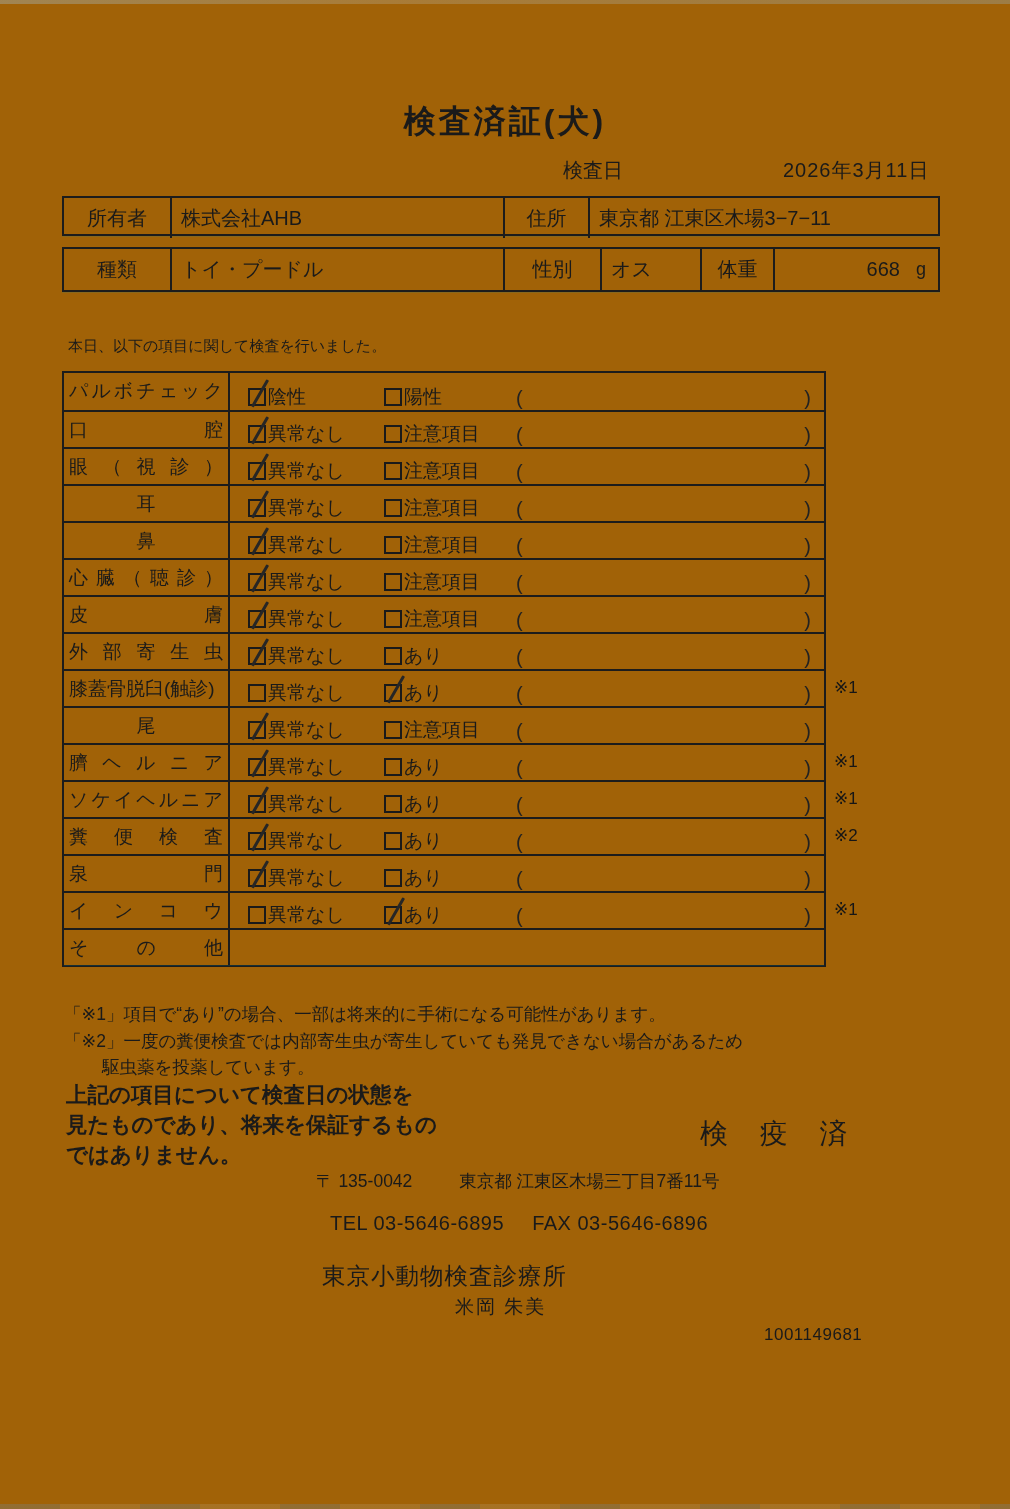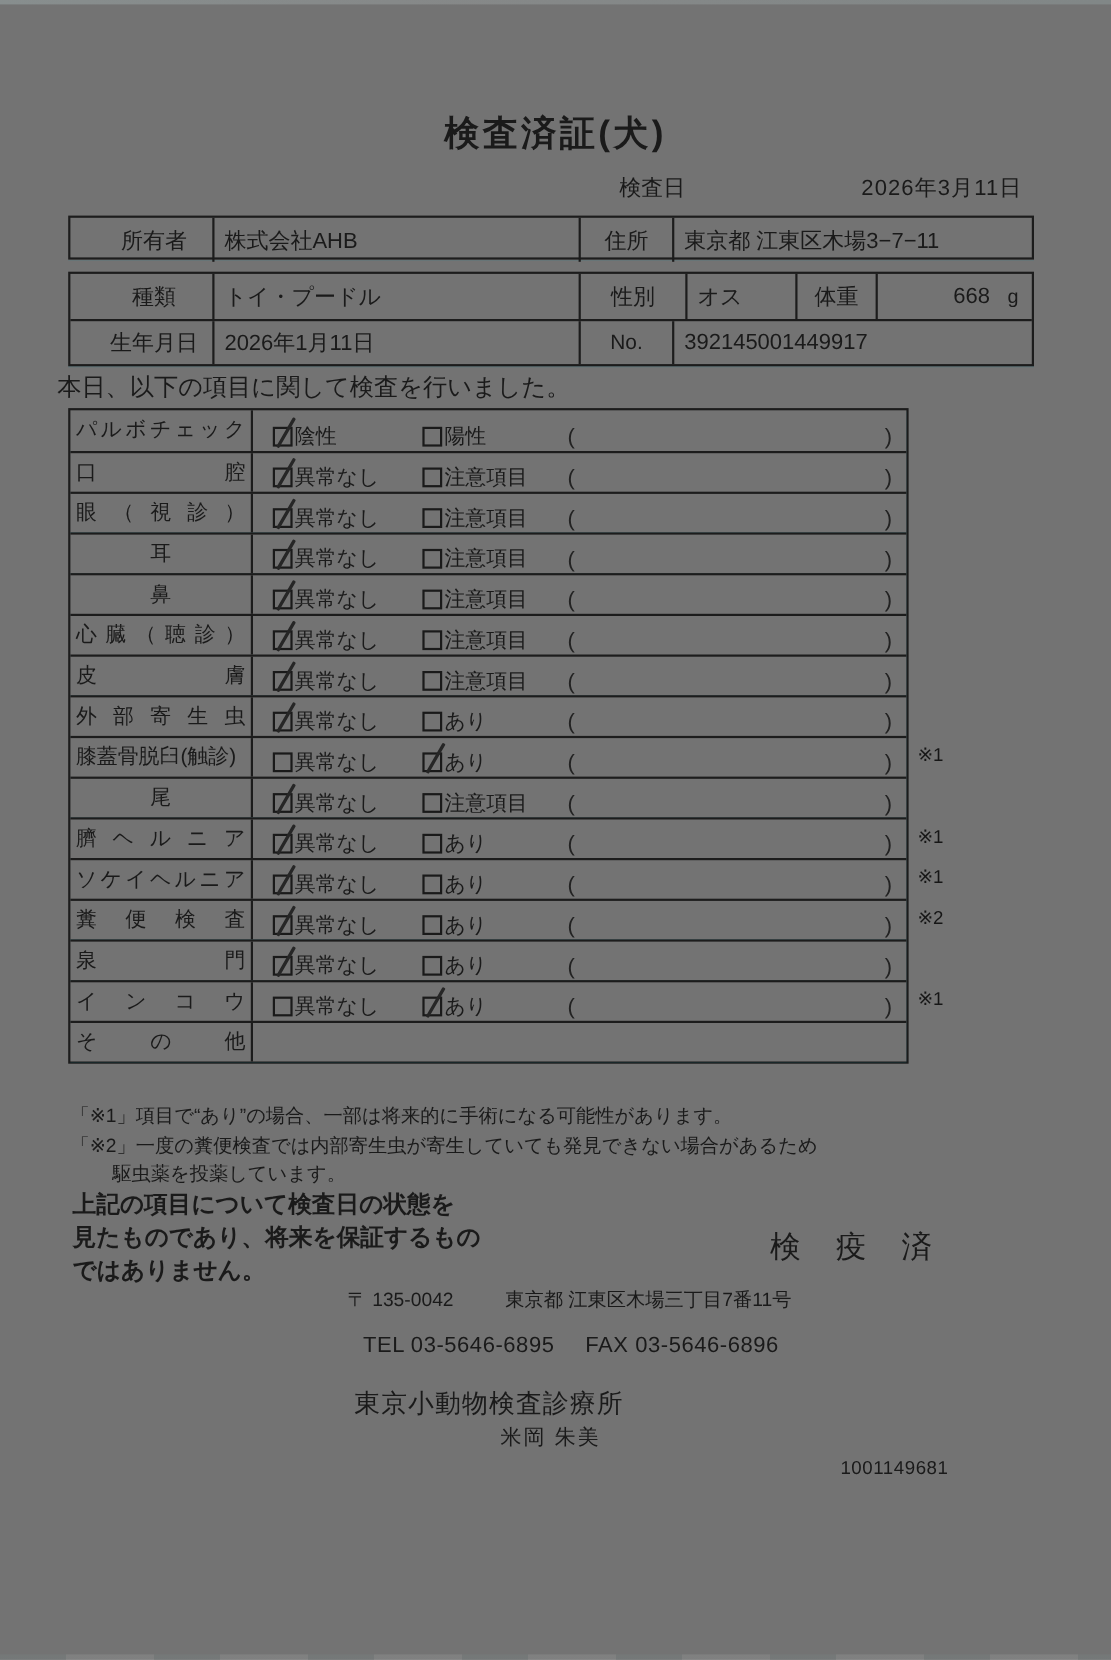--- a/index.html
+++ b/index.html
@@ -1,55 +1,55 @@
 <!DOCTYPE html>
 <html lang="ja"><head>
 <meta charset="utf-8">
 <style>
   html,body{margin:0;padding:0;background:#e8e8e8;}
   .page{
     position:relative;
     width:1010px;height:1509px;
     margin:0 auto;
-    background:#737373;
+    background:#a16207;
     color:#1a1a1a;
     font-family:"Liberation Sans","DejaVu Sans",sans-serif;
     overflow:hidden;
   }
   .scan-edge-top{position:absolute;top:0;left:0;width:100%;height:4px;
     background:linear-gradient(to right,rgba(160,175,175,.45),rgba(190,200,200,.25) 40%,rgba(150,165,165,.4));}
   .scan-edge-bottom{position:absolute;bottom:0;left:0;width:100%;height:5px;
     background:repeating-linear-gradient(to right,rgba(120,130,130,.35) 0 60px,rgba(200,205,205,.15) 60px 140px);}
 
   .title{position:absolute;top:100px;left:0;width:100%;text-align:center;
     font-size:32px;font-weight:600;letter-spacing:3px;}
 
   .date-row{position:absolute;top:157px;left:0;width:100%;font-size:20px;}
   .date-label{position:absolute;left:563px;top:0;}
   .date-value{position:absolute;left:783px;top:0;letter-spacing:1px;}
 
   
   .htable{position:absolute;left:62px;width:878px;border:2px solid #1c1c1c;box-sizing:border-box;
     box-shadow:0 1px 0 rgba(0,140,160,.15);}
-  .htable .hrow{display:flex;height:40px;box-sizing:border-box;padding-left:23px;}
+  .htable .hrow{display:flex;height:40px;box-sizing:border-box;}
   .htable .hrow + .hrow{border-top:2px solid #1c1c1c;}
   .hcell{display:flex;align-items:center;box-sizing:border-box;font-size:20px;overflow:hidden;white-space:nowrap;}
   .hcell.lbl{justify-content:center;}
   .hcell.val{padding-left:9px;}
   .hcell.bl{border-left:2px solid #1c1c1c;}
   .w-owner{width:106px;} .w-ownerval{width:333px;} .w-addr{width:85px;} .w-addrval{flex:1;}
   .w-breed{width:106px;} .w-breedval{width:333px;} .w-sex{width:97px;} .w-sexval{width:100px;}
   .w-weight{width:73px;} .w-weightval{flex:1;justify-content:flex-end;padding-right:12px;}
   .weight-unit{margin-left:16px;font-size:18px;}
   .w-no{width:85px;justify-content:center;font-size:19px;}
   #owner-table{top:196px;height:40px;}
   #info-table{top:247px;}
   #info-table .hrow{height:41px;}
 
-  .intro{position:absolute;top:337px;left:52px;font-size:22px;}
+  .intro{position:absolute;top:337px;left:68px;font-size:15px;}
 
   
   .ctable{position:absolute;top:371px;left:62px;width:764px;border:2px solid #1c1c1c;box-sizing:border-box;}
   .crow{position:relative;display:flex;height:37px;box-sizing:border-box;
     box-shadow:0 1px 0 rgba(0,140,160,.18);}
   .crow + .crow{border-top:2px solid #1c1c1c;}
   .clabel{width:166px;box-sizing:border-box;border-right:2px solid #1c1c1c;
     font-size:19px;line-height:35px;padding:0 5px;white-space:nowrap;overflow:hidden;}
   .clabel.justify{text-align:justify;text-align-last:justify;text-justify:inter-character;}
   .clabel.center{text-align:center;}
@@ -106,26 +106,20 @@
       <div class="hcell lbl w-breed">種類</div>
       <div class="hcell val bl w-breedval">トイ・プードル</div>
       <div class="hcell lbl bl w-sex">性別</div>
       <div class="hcell val bl w-sexval">オス</div>
       <div class="hcell lbl bl w-weight">体重</div>
       <div class="hcell bl w-weightval">
         <span>668</span>
         <span class="weight-unit">g</span>
       </div>
     </div>
-    <div class="hrow">
-      <div class="hcell lbl w-breed">生年月日</div>
-      <div class="hcell val bl w-breedval">2026年1月11日</div>
-      <div class="hcell lbl bl w-no">No.</div>
-      <div class="hcell val bl w-addrval">392145001449917</div>
-    </div>
   </div>
 
   <div class="intro">本日、以下の項目に関して検査を行いました。</div>
 
   <div class="ctable" id="checklist-table">
     <div class="crow">
       <div class="clabel justify">パルボチェック</div>
       <div class="ccontent">
         <span class="opt opt1">
           <span class="cb checked"></span>

